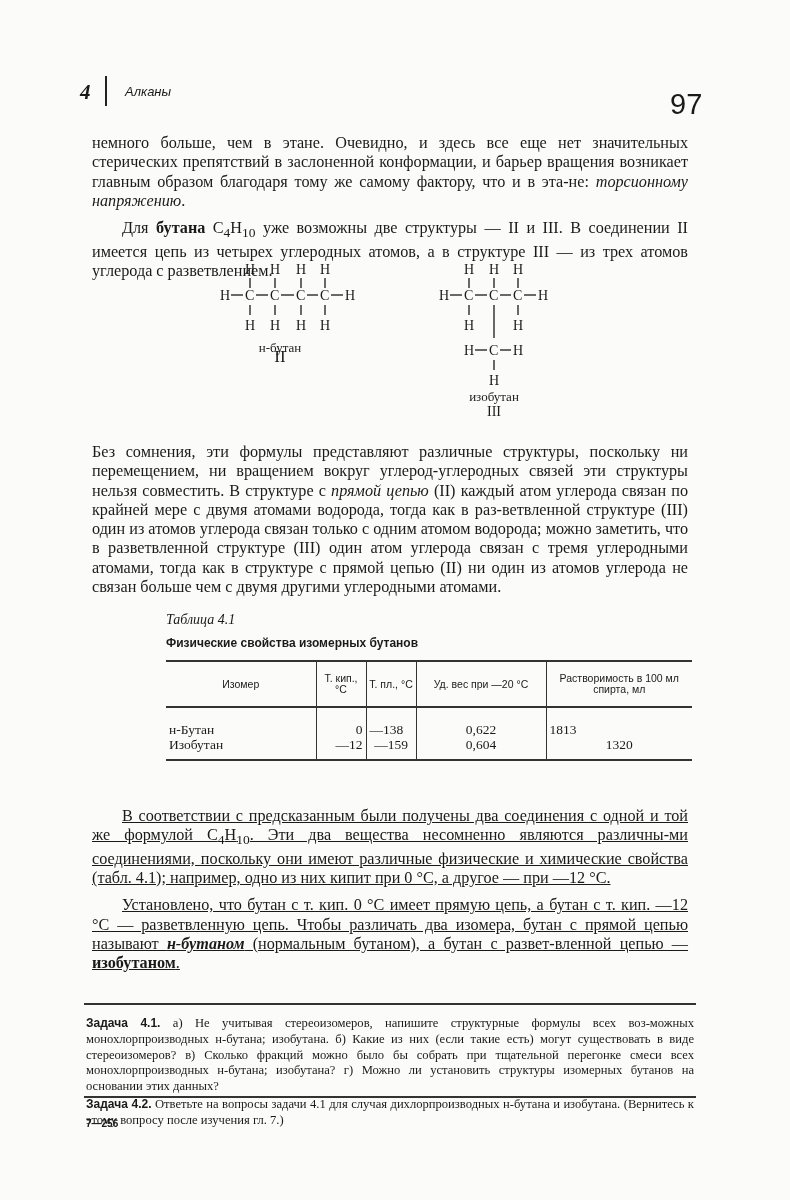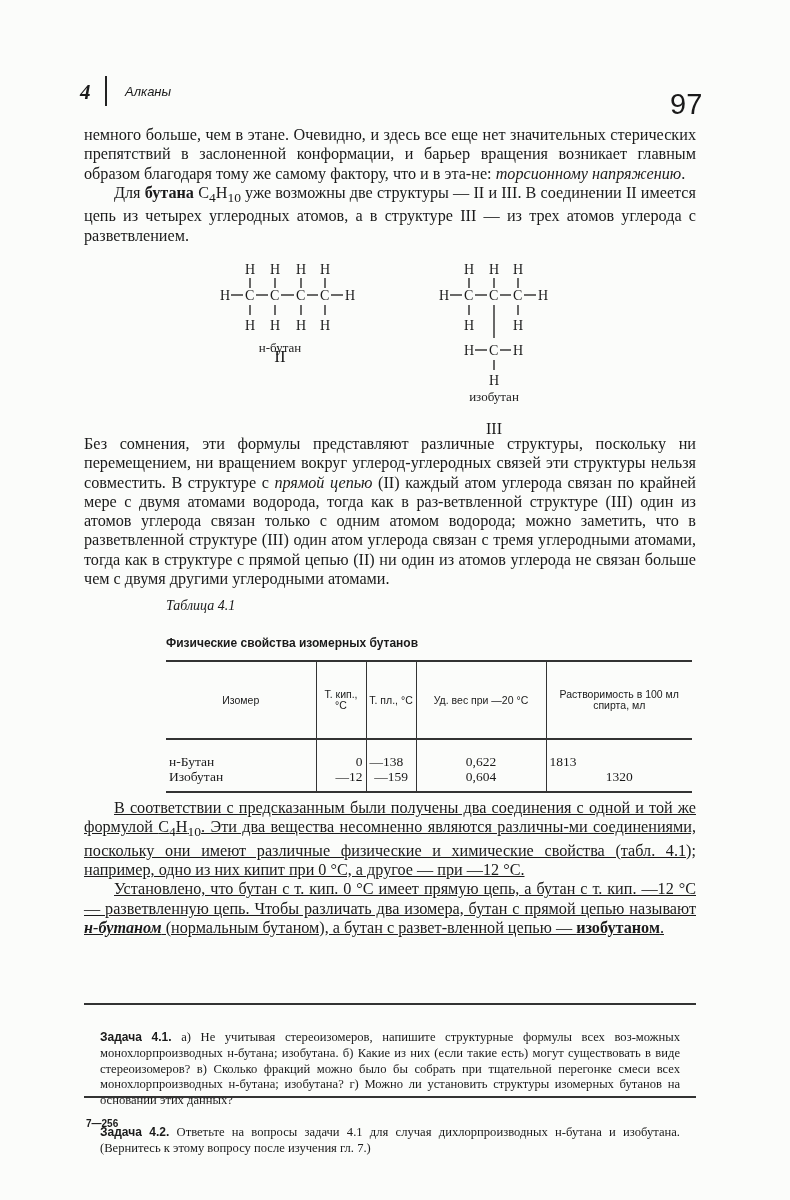--- a/index.html
+++ b/index.html
@@ -3,36 +3,36 @@
 <meta charset="utf-8">
 <style>
   html, body { margin:0; padding:0; }
   body { width:790px; height:1200px; background:#fbfcfa; color:#1a1a1a; font-family:"Liberation Serif", "DejaVu Serif", serif; position:relative; overflow:hidden; }
   .abs { position:absolute; }
   .header-chapter { left:80px; top:80px; font-size:21px; font-style:italic; font-weight:bold; }
   .header-bar { left:105px; top:76px; width:2px; height:30px; background:#222; }
   .header-title { left:125px; top:84px; font-size:13px; font-style:italic; font-family:"Liberation Sans", sans-serif; }
   .page-num { left:670px; top:88px; font-size:29px; font-family:"Liberation Sans", sans-serif; }
   .para { left:84px; width:612px; font-size:16.2px; line-height:19.3px; text-align:justify; }
-  .para p { margin:0; }
+  .para p { margin:8px; }
   .indent { text-indent:30px; }
   .it { font-style:italic; }
   .b { font-weight:bold; }
   .struct-label { font-size:13px; text-align:center; }
-  .caption-it { left:166px; top:598px; font-size:14px; font-style:italic; }
+  .caption-it { left:166px; top:612px; font-size:14px; font-style:italic; }
   .caption-b { left:166px; top:636px; font-size:12px; font-weight:bold; font-family:Liberation Sans, sans-serif; }
   table.t { position:absolute; left:166px; top:660px; width:526px; border-collapse:collapse; font-size:13px; }
-  table.t th { font-weight:normal; font-size:10.5px; font-family:"Liberation Sans", sans-serif; line-height:11px; height:44px; border-top:2px solid #333; border-bottom:2px solid #333; padding:16px 2px; }
+  table.t th { font-weight:normal; font-size:10.5px; font-family:"Liberation Sans", sans-serif; line-height:11px; height:44px; border-top:2px solid #333; border-bottom:2px solid #333; padding:0 2px; }
   table.t td { font-size:13.5px; line-height:15px; vertical-align:top; padding:0 3px; }
   table.t tr.last td { border-bottom:2px solid #333; height:22px; }
   table.t .vl { border-left:1.5px solid #333;margin-top:40px; }
   table.t tr.first td { padding-top:14px; }
   .rule { height:2px; background:#333; left:84px; width:612px; }
   .task { left:84px; width:612px; top:1014px; font-size:12.6px; line-height:15.8px; text-align:justify; font-family:"Liberation Serif", serif; }
-  .task p { margin:16px; }
+  .task p { margin:2px; }
   .footer { left:86px; top:1118px; font-size:10px; font-family:"Liberation Sans", sans-serif; font-weight:bold; }
 </style>
 </head>
 <body>
 
 <div class="abs header-chapter">4</div>
 <div class="abs header-bar"></div>
 <div class="abs header-title">Алканы</div>
 <div class="abs page-num">97</div>
 
@@ -98,21 +98,21 @@
     <text x="279" y="100" stroke="none">C</text>
     <line x1="290" y1="95" x2="301" y2="95"></line>
     <text x="303" y="100" stroke="none">H</text>
     <line x1="284" y1="105" x2="284" y2="115"></line>
     <text x="279" y="130" stroke="none">H</text>
   </g>
 </svg>
 <div class="abs struct-label" style="left:240px; top:340px; width:80px;">н-бутан</div>
 <div class="abs struct-label" style="left:240px; top:347px; width:80px; font-size:17px;">II</div>
 <div class="abs struct-label" style="left:452px; top:389px; width:84px;">изобутан</div>
-<div class="abs struct-label" style="left:452px; top:420px; width:84px; font-size:16px;">III</div>
+<div class="abs struct-label" style="left:452px; top:404px; width:84px; font-size:14px;">III</div>
 
 <div class="abs para" style="top:435px;">
   <p><span>Без сомнения, эти формулы представляют различные структуры, поскольку ни перемещением, ни вращением вокруг углерод-углеродных связей эти структуры нельзя совместить. В структуре с </span><span class="it">прямой цепью</span><span> (II) каждый атом углерода связан по крайней мере с двумя атомами водорода, тогда как в раз-ветвленной структуре (III) один из атомов углерода связан только с одним атомом водорода; можно заметить, что в разветвленной структуре (III) один атом углерода связан с тремя углеродными атомами, тогда как в структуре с прямой цепью (II) ни один из атомов углерода не связан больше чем с двумя другими углеродными атомами.</span></p>
 </div>
 
 <div class="abs caption-it">Таблица 4.1</div>
 <div class="abs caption-b">Физические свойства изомерных бутанов</div>
 <table class="t">
   <colgroup>
       <col style="width:150px">

